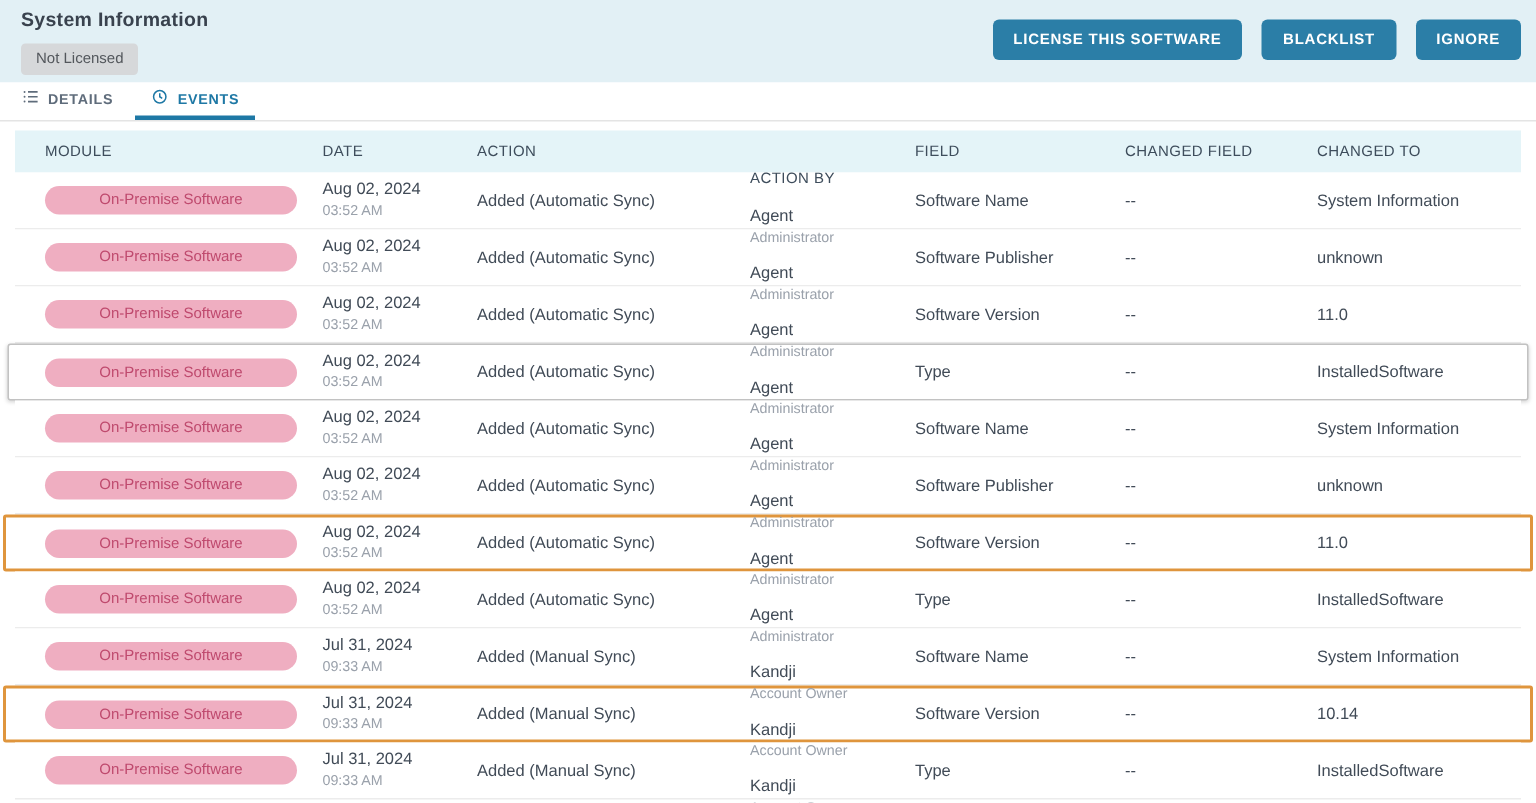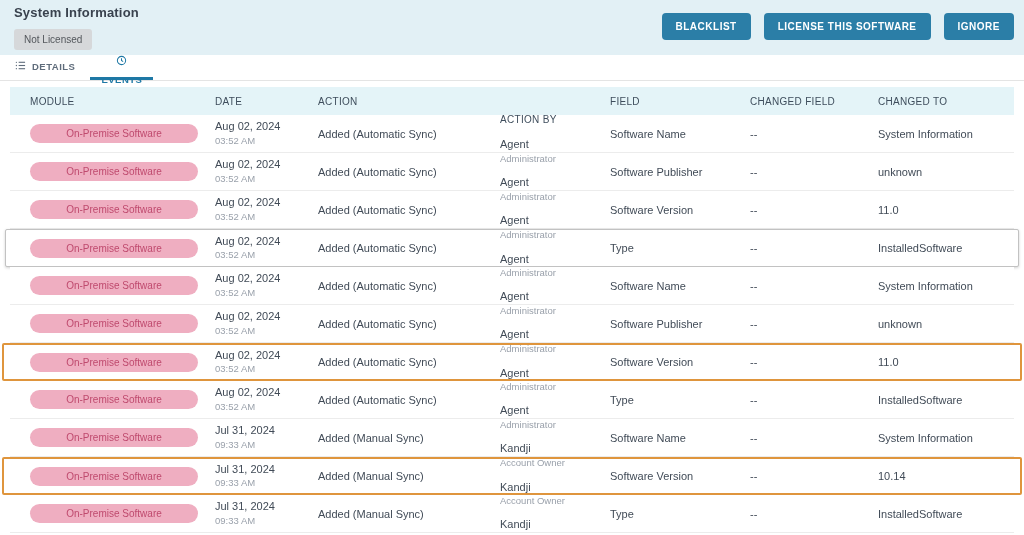--- a/index.html
+++ b/index.html
@@ -45,21 +45,21 @@
     display:flex;align-items:stretch;height:26px;
     border-bottom:1px solid #e4e4e4;background:#fff;padding-left:4px;gap:4px;
   }
   .tab{
     display:flex;align-items:center;gap:6px;
     font-size:9.5px;font-weight:bold;letter-spacing:.5px;
     color:var(--c-tab);padding:0 11px;cursor:pointer;
     border-bottom:3px solid transparent;
   }
   .tab svg{width:11px;height:11px;flex:none;}
-  .tab.active{color:var(--c-tab-active);border-bottom-color:var(--c-tab-active);flex-direction:column;}
+  .tab.active{color:var(--c-tab-active);border-bottom-color:var(--c-tab-active);}
   
   .table-wrap{padding:6px 10px 0 10px;}
   .thead{
     display:flex;align-items:center;height:28px;
     background:var(--c-thead-bg);border-radius:0;
   }
   .hcell{font-size:10px;color:#3e4d5c;letter-spacing:.3px;}
   .c0{width:196px;padding-left:20px;}
   .c1{width:102px;padding-left:9px;}
   .c2{width:182px;padding-left:10px;}
@@ -92,22 +92,22 @@
 </style>
 </head>
 <body>
 
 <div class="topbar">
   <div class="topbar-left">
     <div class="page-title">System Information</div>
     <div class="lic-badge">Not Licensed</div>
   </div>
   <div class="topbar-right">
+    <button class="btn">LICENSE THIS SOFTWARE</button>
     <button class="btn">BLACKLIST</button>
-    <button class="btn">LICENSE THIS SOFTWARE</button>
     <button class="btn">IGNORE</button>
   </div>
 </div>
 
 <div class="tabbar">
   <div class="tab">
     <span><svg viewBox="0 0 12 12" fill="none" stroke="currentColor" stroke-width="1.2">
           <circle cx="1.5" cy="2.5" r="0.7" fill="currentColor" stroke="none"></circle>
           <circle cx="1.5" cy="6" r="0.7" fill="currentColor" stroke="none"></circle>
           <circle cx="1.5" cy="9.5" r="0.7" fill="currentColor" stroke="none"></circle>

